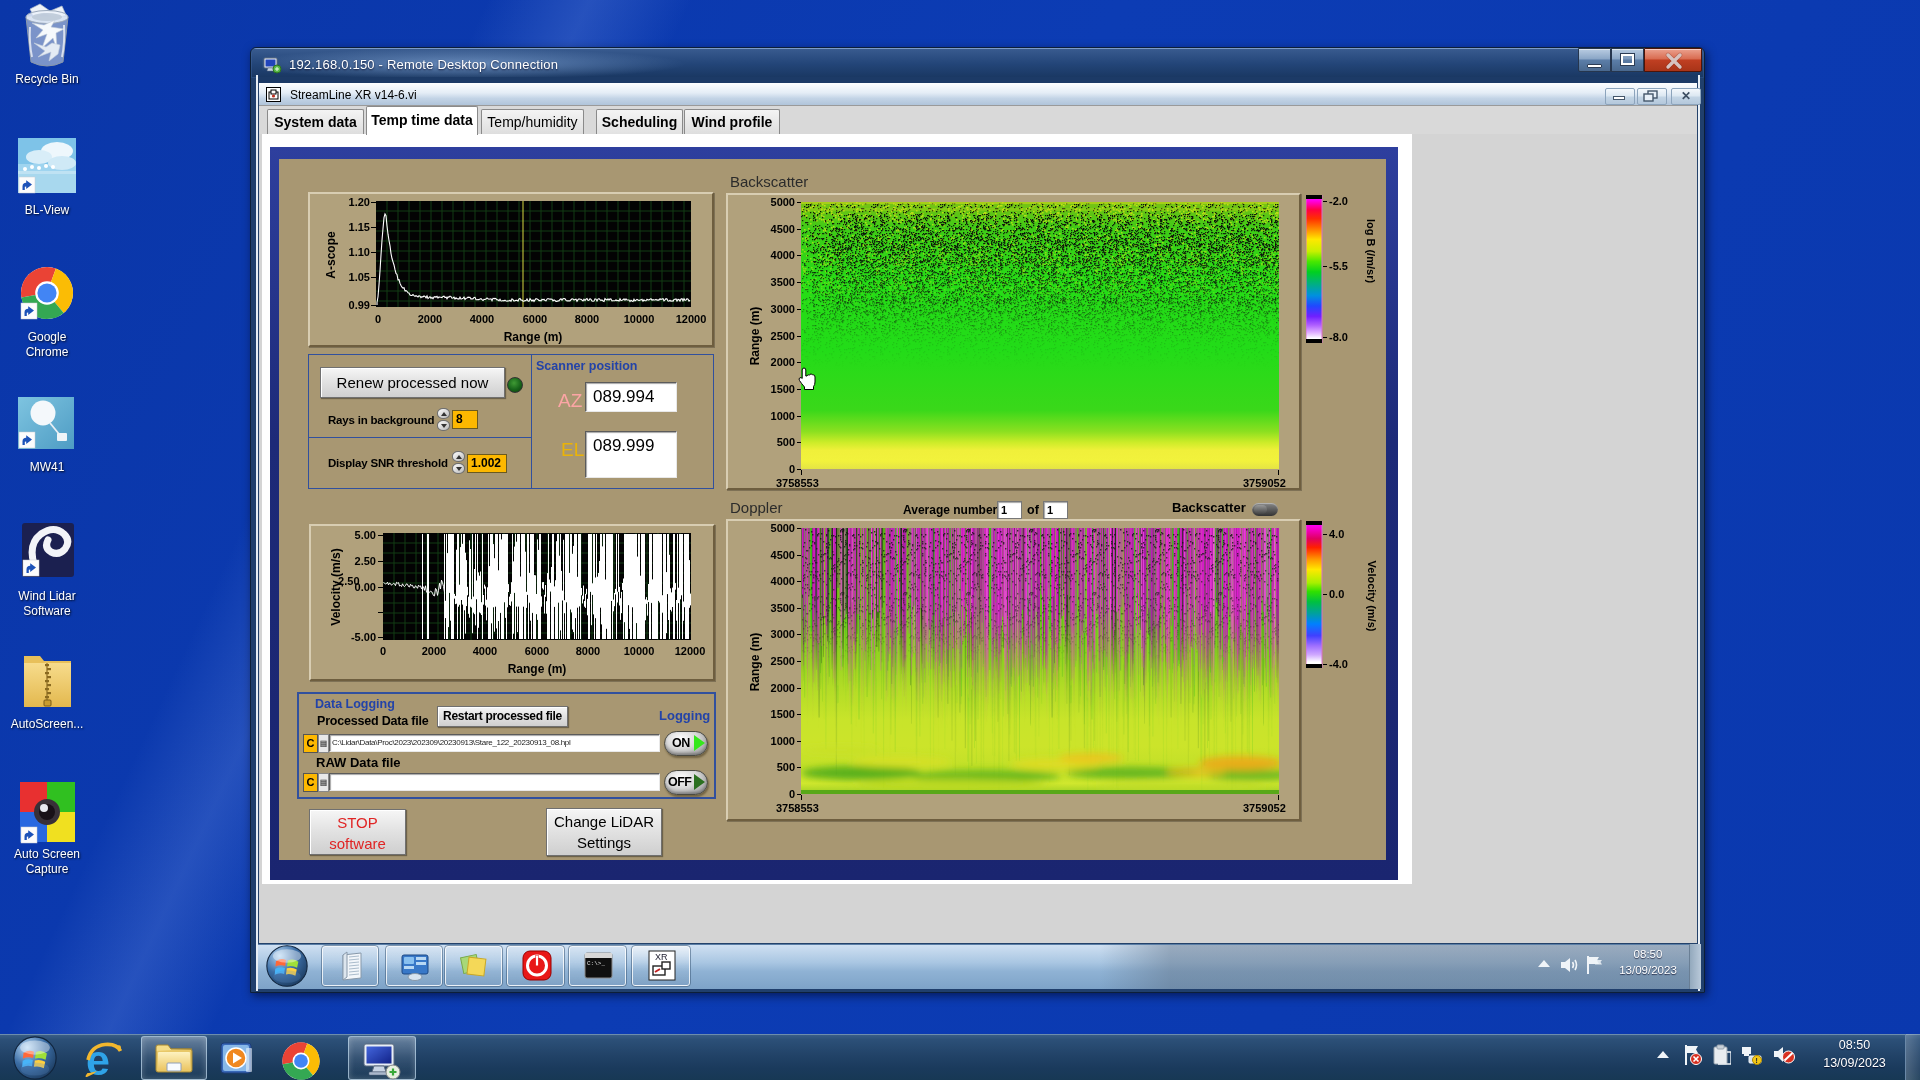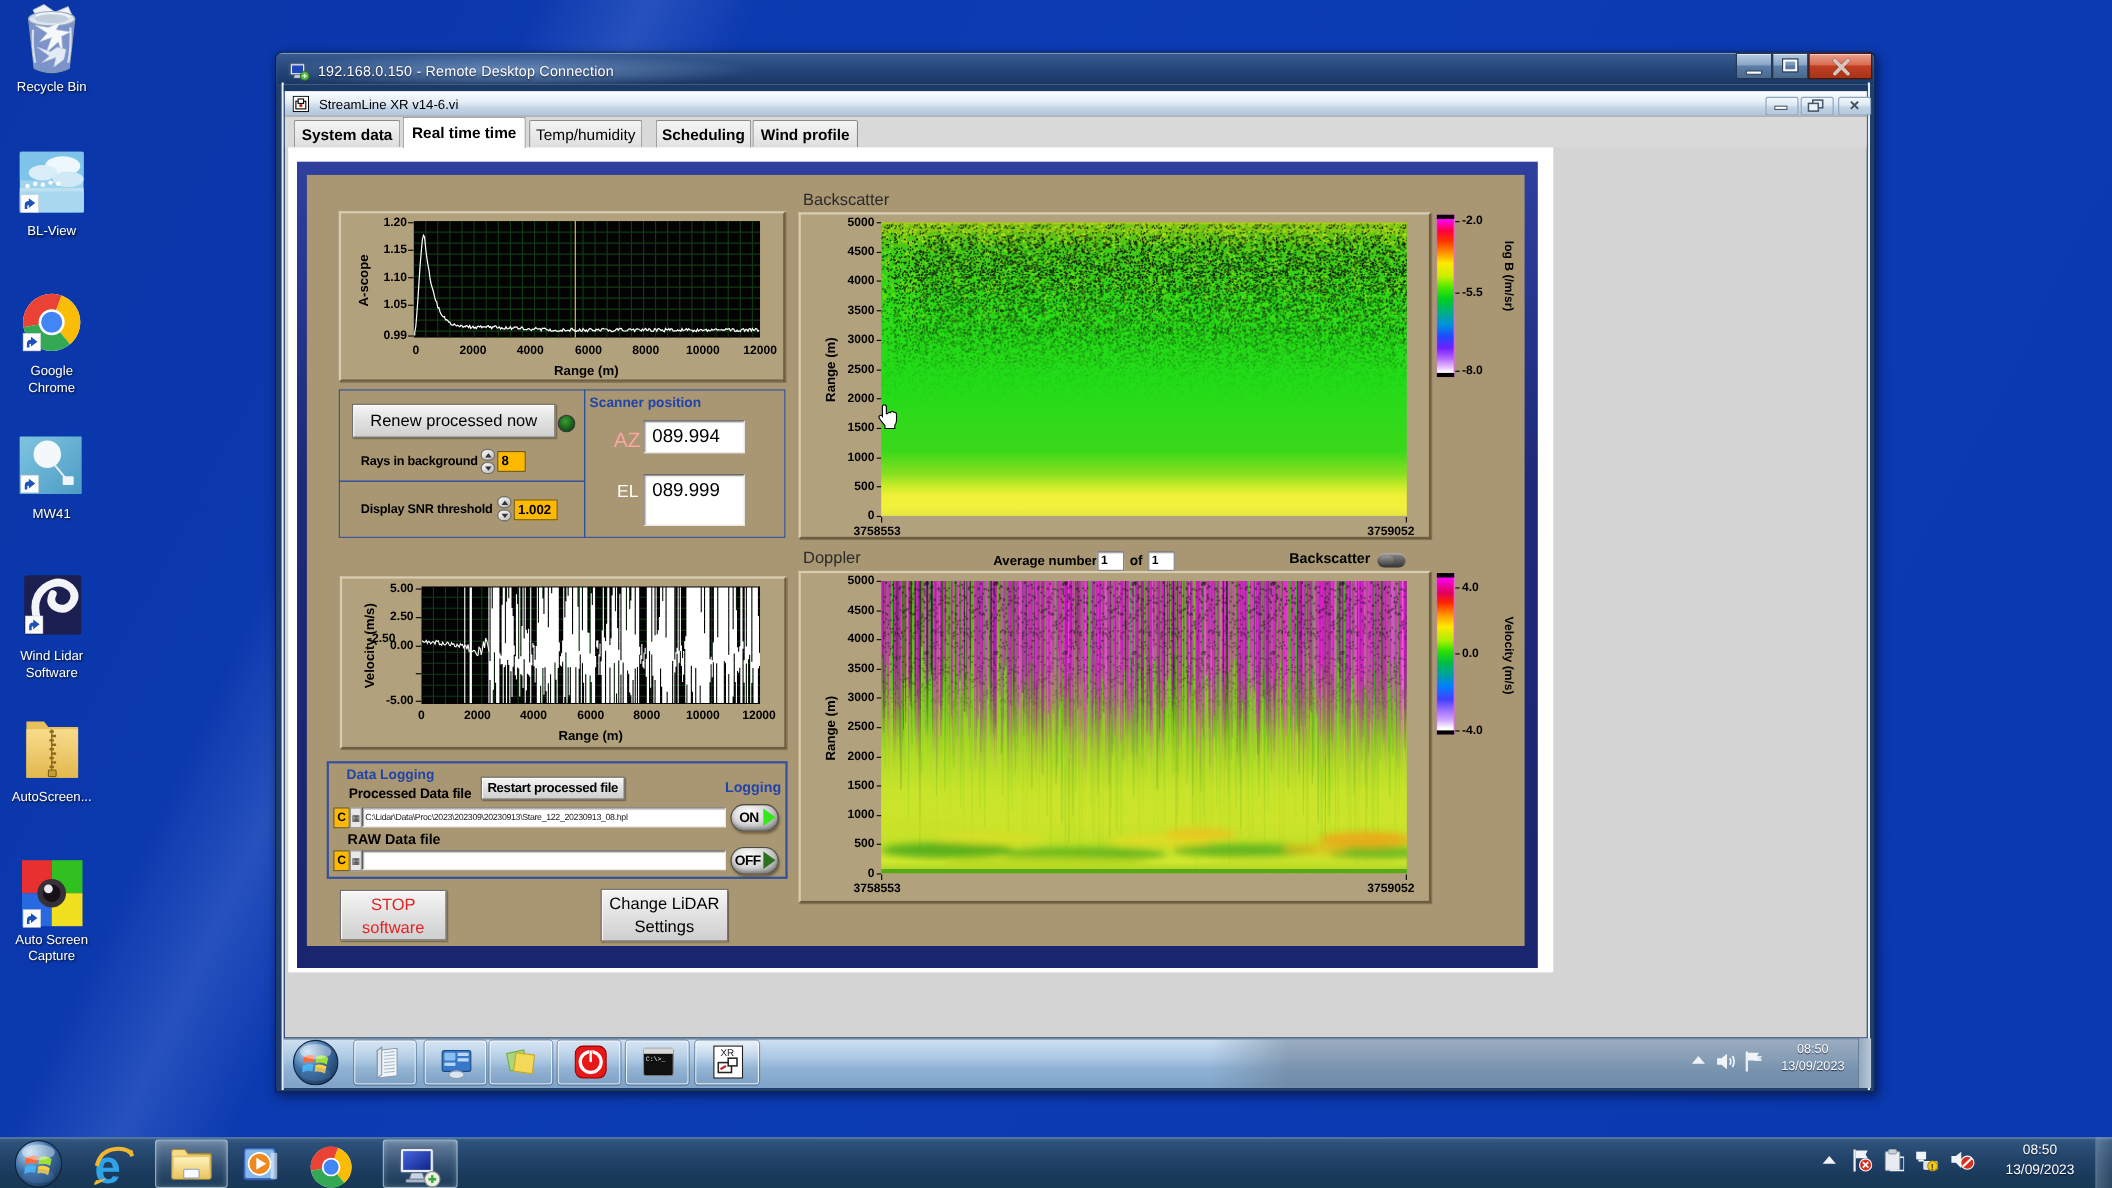--- a/index.html
+++ b/index.html
@@ -168,21 +168,21 @@
 <div class="abs" style="left:1637px;top:88px;width:30px;height:17px;background:linear-gradient(#f4f8fc,#dce8f2 45%,#c2d4e4 55%,#b4c8dc);border:1px solid #8ca4bc;border-radius:2px"></div>
 <div class="abs" style="left:1671px;top:88px;width:30px;height:17px;background:linear-gradient(#f4f8fc,#dce8f2 45%,#c2d4e4 55%,#b4c8dc);border:1px solid #8ca4bc;border-radius:2px"></div>
 <div class="abs" style="left:1613px;top:96px;width:12px;height:4px;background:#fff;border:1px solid #44566a"></div>
 <svg class="abs" style="left:1643px;top:90px" width="16" height="13" viewBox="0 0 16 13">
     <rect x="5" y="1" width="9" height="7" fill="#e8f0f8" stroke="#44566a" stroke-width="1.4"></rect>
     <rect x="1" y="4" width="9" height="7" fill="#e8f0f8" stroke="#44566a" stroke-width="1.4"></rect>
   </svg>
 <div class="abs" style="left:1671px;top:88px;width:30px;height:17px;font-size:12px;font-weight:bold;color:#3c4e62;text-align:center;line-height:16px">✕</div>
 <div class="abs" style="left:259px;top:105px;width:1438px;height:29px;background:#d9d9d9;border-top:1px solid #9a9a9a"></div>
 <div class="abs" style="left:267px;top:109px;width:97px;height:25px;background:linear-gradient(#f4f4f4,#dedede);border:1px solid #8a8a8a;border-bottom:none;border-radius:2px 2px 0 0;font-size:14px;font-weight:bold;text-align:center;line-height:24px">System data</div>
-<div class="abs" style="left:366px;top:106px;width:112px;height:29px;background:#fff;border:1px solid #8a8a8a;border-bottom:none;border-radius:2px 2px 0 0;z-index:3;font-size:14px;font-weight:bold;text-align:center;line-height:26px">Real time time</div>
+<div class="abs" style="left:366px;top:106px;width:112px;height:29px;background:#fff;border:1px solid #8a8a8a;border-bottom:none;border-radius:2px 2px 0 0;z-index:3;font-size:14px;font-weight:bold;text-align:center;line-height:26px">Temp time data</div>
 <div class="abs" style="left:481px;top:109px;width:103px;height:25px;background:linear-gradient(#f4f4f4,#dedede);border:1px solid #8a8a8a;border-bottom:none;border-radius:2px 2px 0 0;font-size:14px;font-weight:normal;text-align:center;line-height:24px">Temp/humidity</div>
 <div class="abs" style="left:596px;top:109px;width:87px;height:30px;background:linear-gradient(#f4f4f4,#dedede);border:1px solid #8a8a8a;border-bottom:none;border-radius:2px 2px 0 0;font-size:14px;font-weight:bold;text-align:center;line-height:24px">Scheduling</div>
 <div class="abs" style="left:684px;top:109px;width:96px;height:25px;background:linear-gradient(#f4f4f4,#dedede);border:1px solid #8a8a8a;border-bottom:none;border-radius:2px 2px 0 0;font-size:14px;font-weight:bold;text-align:center;line-height:24px">Wind profile</div>
 <div class="abs" style="left:262px;top:134px;width:1150px;height:750px;background:#fff"></div>
 <div class="abs" style="left:270px;top:147px;width:1128px;height:733px;background:linear-gradient(#2e3f9e,#1d2a78 40%,#1a2570)"></div>
 <div class="abs" style="left:279px;top:159px;width:1107px;height:701px;background:#a89772"></div>
 <div class="bevel" style="left:308px;top:192px;width:406px;height:155px"></div>
 <svg class="abs" style="left:376px;top:201px" width="315" height="106" viewBox="0 0 315 106">
     <rect width="315" height="106" fill="#030303"></rect>
     <g stroke="#123c14" stroke-width="1">
@@ -260,21 +260,21 @@
 <div class="yf" style="left:452px;top:410px;width:26px;height:19px">8</div>
 <div class="ax" style="left:328px;top:457px;font-size:11.5px;letter-spacing:-.2px">Display SNR threshold</div>
 <div class="spin" style="left:452px;top:451px">
     <i class="up"></i>
     <i class="dn"></i>
   </div>
 <div class="yf" style="left:467px;top:454px;width:40px;height:19px">1.002</div>
 <div class="abs" style="left:536px;top:359px;font-size:12.5px;font-weight:bold;color:#2343a8">Scanner position</div>
 <div class="abs" style="left:558px;top:390px;font-size:19px;color:#fca5a5">AZ</div>
 <div class="inset" style="left:585px;top:382px;width:92px;height:30px;font-size:17px;line-height:28px;padding-left:7px">089.994</div>
-<div class="abs" style="left:561px;top:439px;font-size:16px;color:#ffffff">EL</div>
+<div class="abs" style="left:561px;top:439px;font-size:19px;color:#eab308">EL</div>
 <div class="inset" style="left:585px;top:431px;width:92px;height:47px;font-size:17px;line-height:28px;padding-left:7px">089.999</div>
 <div class="bevel" style="left:309px;top:524px;width:406px;height:157px"></div>
 <svg class="abs" style="left:383px;top:533px" width="308" height="107" viewBox="0 0 308 107">
     <rect width="308" height="107" fill="#030303"></rect>
     <g stroke="#123c14" stroke-width="1">
       <path d="M11 0V107"></path>
       <path d="M22 0V107"></path>
       <path d="M33 0V107"></path>
       <path d="M44 0V107"></path>
       <path d="M55 0V107"></path>

